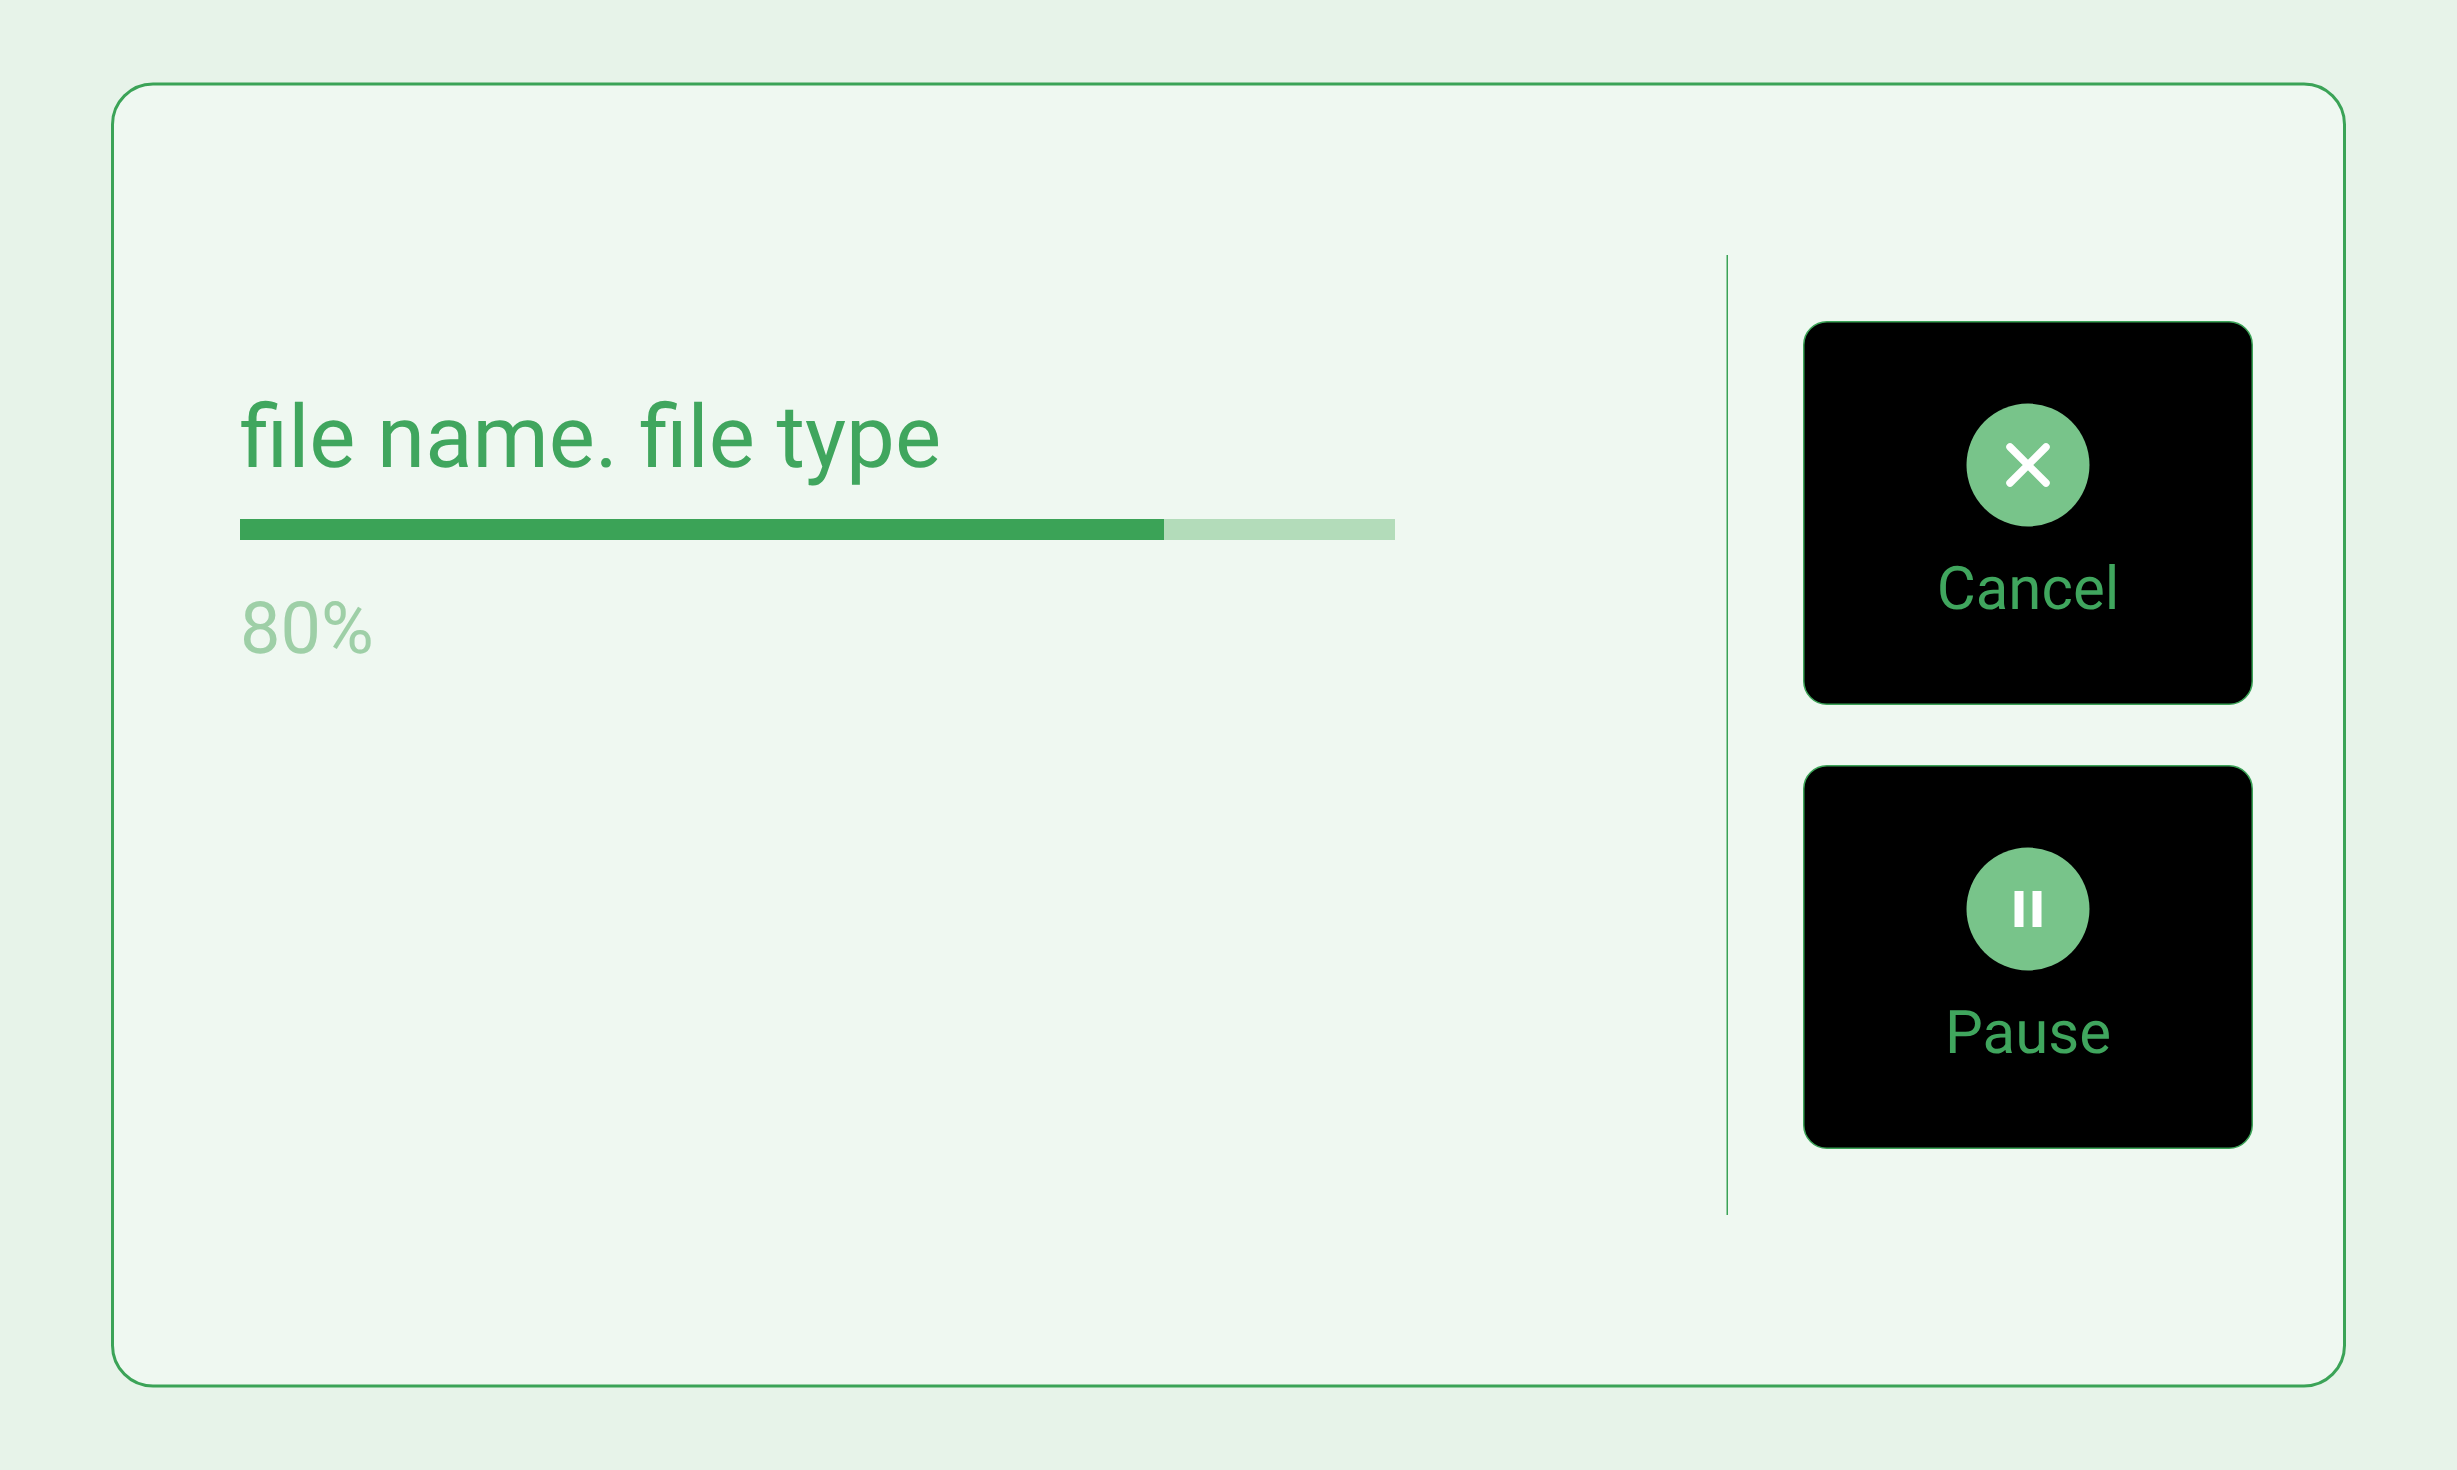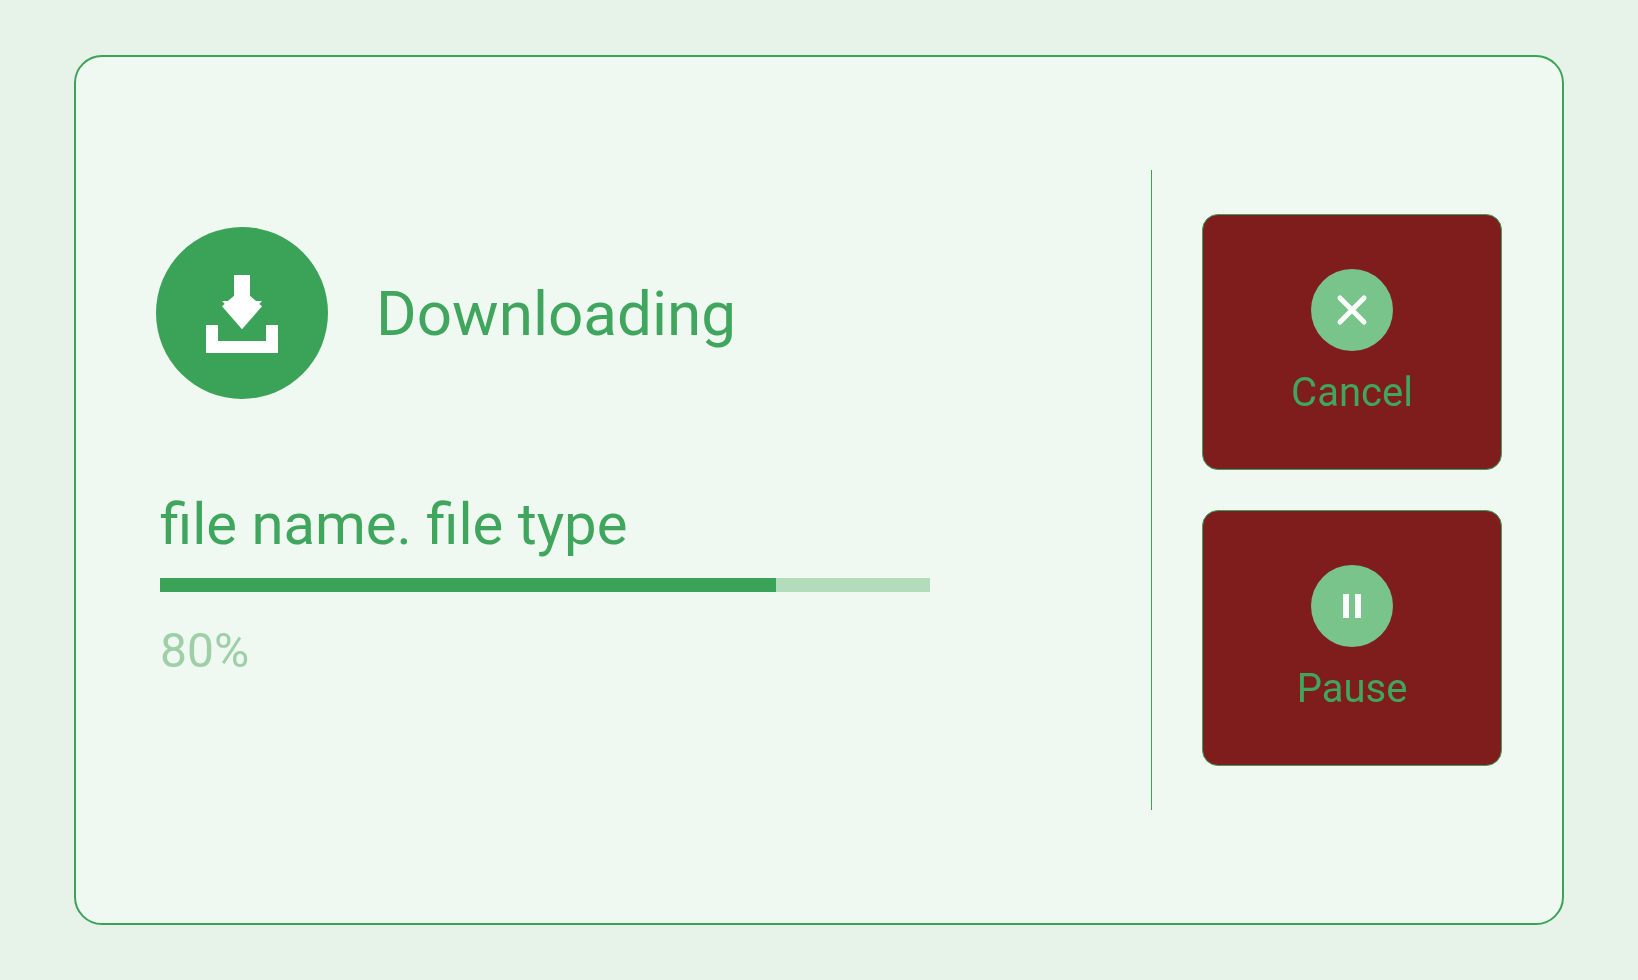--- a/index.html
+++ b/index.html
@@ -97,21 +97,21 @@
       width: 360px;
       padding-left: 50px;
       display: flex;
       flex-direction: column;
       gap: 40px;
       justify-content: center;
     }
     .action-button {
       width: 300px;
       height: 256px;
-      background-color: #7f1d1d;
+      background-color: #000000;
       border: 1.5px solid #3ba357;
       border-radius: 16px;
       display: flex;
       flex-direction: column;
       align-items: center;
       justify-content: center;
       gap: 18px;
       cursor: pointer;
     }
     .action-icon-circle {
@@ -127,31 +127,20 @@
       font-size: 40px;
       color: #40a65e;
       font-weight: 400;
     }
   </style>
 </head>
 <body>
 
 <div class="dialog">
   <div class="main-area">
-    <div class="header-row">
-      <div class="download-icon-circle">
-        <svg width="96" height="96" viewBox="0 0 96 96">
-          <path d="M 48 10 L 48 48 M 34 36 L 48 52 L 62 36" stroke="#ffffff" stroke-width="16" fill="none" stroke-linejoin="miter"></path>
-          <polygon points="48,58 28,36 68,36" fill="#ffffff"></polygon>
-          <rect x="42" y="10" width="12" height="32" fill="#ffffff"></rect>
-          <path d="M 18 60 L 18 82 L 78 82 L 78 60" stroke="#ffffff" stroke-width="12" fill="none"></path>
-        </svg>
-      </div>
-      <div class="title">Downloading</div>
-    </div>
     <div class="filename">file name. file type</div>
     <div class="progress-track">
       <div class="progress-fill" style="width:80%"></div>
     </div>
     <div class="status-row">
       <div class="percent">80%</div>
     </div>
   </div>
 
   <div class="divider"></div>

